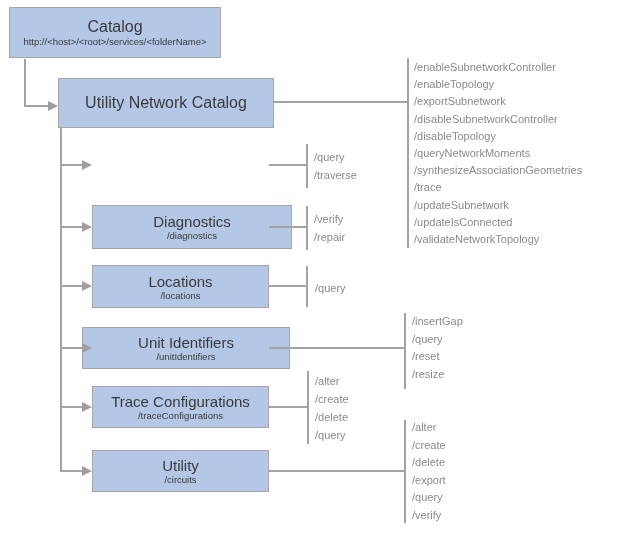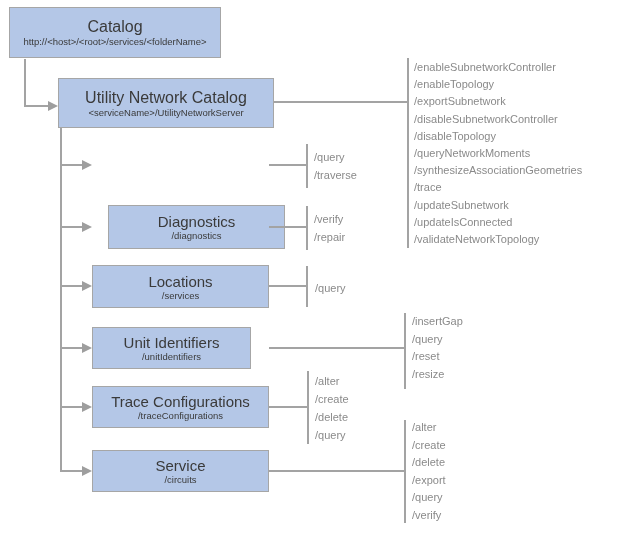--- a/index.html
+++ b/index.html
@@ -32,46 +32,45 @@
 
 <div id="stage">
 
   <div class="node" style="left:9px;top:7px;width:212px;height:51px">
     <div class="node-title title-lg">Catalog</div>
     <div class="node-subtitle">http://&lt;host&gt;/&lt;root&gt;/services/&lt;folderName&gt;</div>
   </div>
 
   <div class="node" style="left:58px;top:78px;width:216px;height:50px">
     <div class="node-title title-lg">Utility Network Catalog</div>
-    <div class="node-subtitle">&lt;serviceName&gt;/UtilityNetworkServer</div>
   </div>
 
 
-  <div class="node" style="left:108px;top:205px;width:177px;height:44px">
+  <div class="node" style="left:92px;top:205px;width:200px;height:44px">
     <div class="node-title">Diagnostics</div>
     <div class="node-subtitle">/diagnostics</div>
   </div>
 
   <div class="node" style="left:92px;top:265px;width:177px;height:43px">
     <div class="node-title">Locations</div>
-    <div class="node-subtitle">/services</div>
+    <div class="node-subtitle">/locations</div>
   </div>
 
-  <div class="node" style="left:92px;top:327px;width:159px;height:42px">
+  <div class="node" style="left:82px;top:327px;width:208px;height:42px">
     <div class="node-title">Unit Identifiers</div>
     <div class="node-subtitle">/unitIdentifiers</div>
   </div>
 
   <div class="node" style="left:92px;top:386px;width:177px;height:42px">
     <div class="node-title">Trace Configurations</div>
     <div class="node-subtitle">/traceConfigurations</div>
   </div>
 
   <div class="node" style="left:92px;top:450px;width:177px;height:42px">
-    <div class="node-title">Service</div>
+    <div class="node-title">Utility</div>
     <div class="node-subtitle">/circuits</div>
   </div>
 
   <div class="vline" style="left:24px;top:59px;height:48px"></div>
   <div class="hline" style="left:24px;top:105px;width:25px"></div>
   <div class="arrow-right" style="left:48px;top:100.5px"></div>
 
   <div class="vline" style="left:60px;top:128px;height:344px"></div>
 
   <div class="hline" style="left:60px;top:164px;width:23px"></div>

